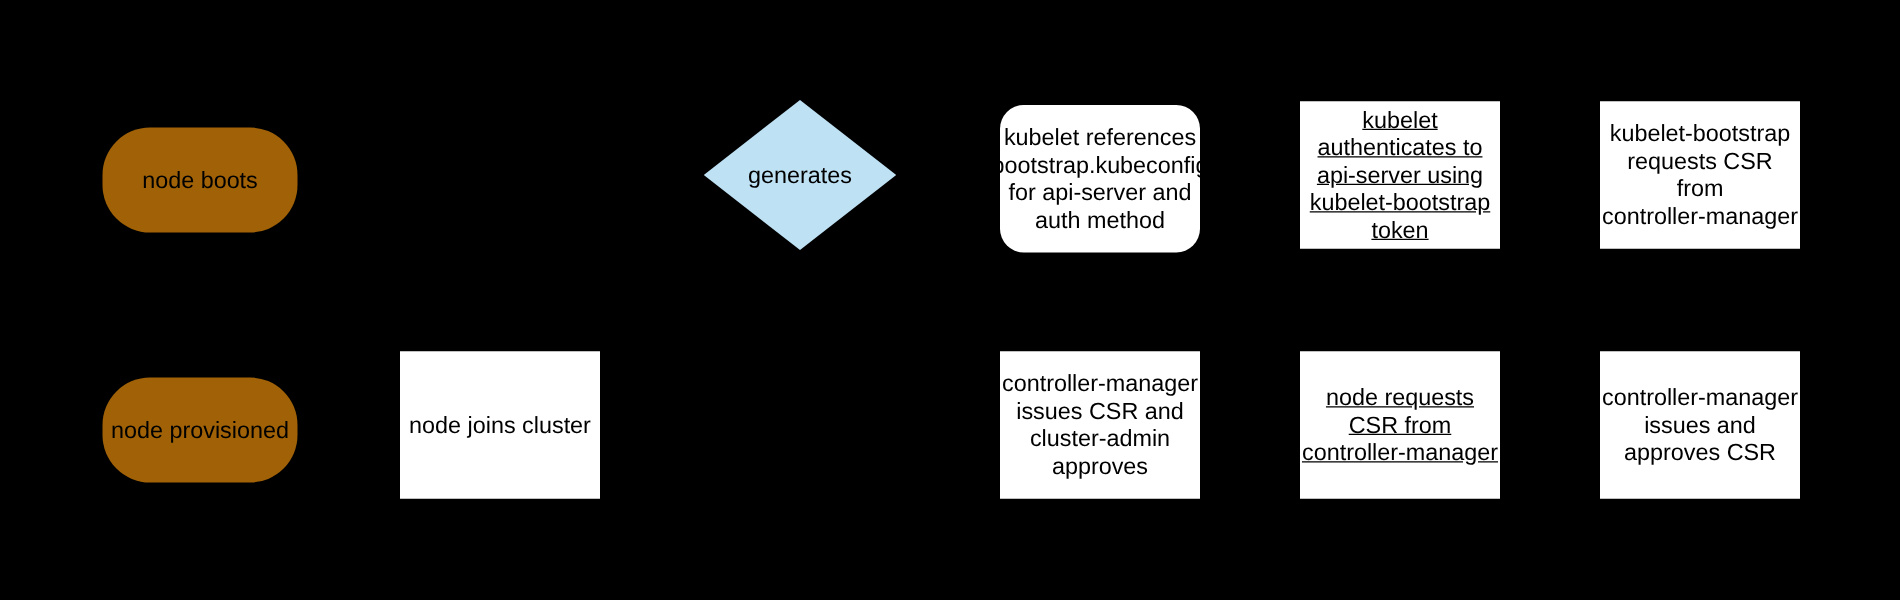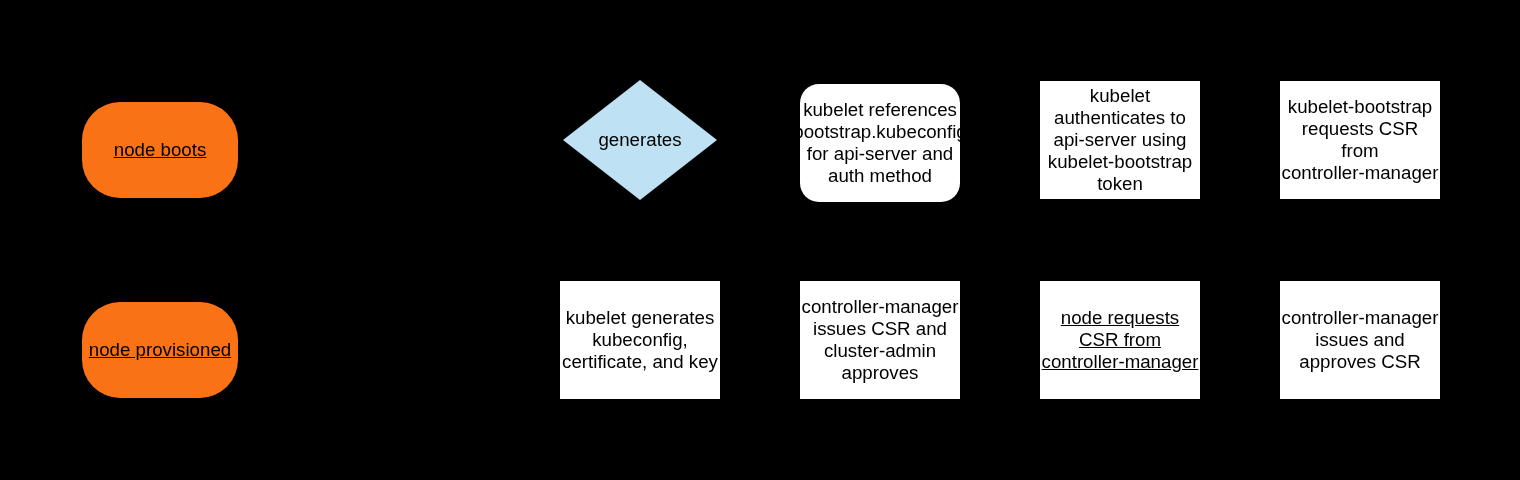--- a/index.html
+++ b/index.html
@@ -25,43 +25,42 @@
   }
   .label {
     white-space: pre-line;
     text-align: center;
     font-size: 18.7px;
     line-height: 22px;
     color: #000000;
     flex-shrink: 0; 
   }
   .terminator {
-    background: #f97316;
+    background: #a16207;
     border-radius: 38px;
     width: 156px;
-    height: 96px;
-    text-decoration: underline;
+    height: 84px;
   }
   .process {
     background: #ffffff;
     width: 160px;
     height: 118px;
   }
   .decision {
     background: #bee1f4;
     width: 154px;
     height: 120px;
     clip-path: polygon(50% 0%, 100% 50%, 50% 100%, 0% 50%);
   }
   
   .r0c0 { left: 82px;   top: 102px; }
   .r0c1 { left: 320px;  top: 81px; }
   .r0c2 { left: 563px;  top: 80px; }
   .r0c3 { left: 800px;  top: 84px; border-radius: 19px; }
-  .r0c4 { left: 1040px; top: 81px; }
+  .r0c4 { left: 1040px; top: 81px; text-decoration: underline; }
   .r0c5 { left: 1280px; top: 81px; }
   
   .r1c0 { left: 82px;   top: 302px; justify-content: center; }
   .r1c1 { left: 320px;  top: 281px; }
   .r1c2 { left: 560px;  top: 281px; }
   .r1c3 { left: 800px;  top: 281px; }
   .r1c4 { left: 1040px; top: 281px; text-decoration: underline; }
   .r1c5 { left: 1280px; top: 281px; }
 </style>
 </head>
@@ -97,26 +96,24 @@
     <span class="label">kubelet-bootstrap
 requests CSR
 from
 controller-manager</span>
   </div>
 
   <div class="node terminator r1c0">
     <span class="label">node provisioned</span>
   </div>
 
+  <div class="node process r1c1">
+    <span class="label">node joins cluster</span>
+  </div>
 
-  <div class="node process r1c2">
-    <span class="label">kubelet generates
-kubeconfig,
-certificate, and key</span>
-  </div>
 
   <div class="node process r1c3">
     <span class="label">controller-manager
 issues CSR and
 cluster-admin
 approves</span>
   </div>
 
   <div class="node process r1c4">
     <span class="label">node requests

